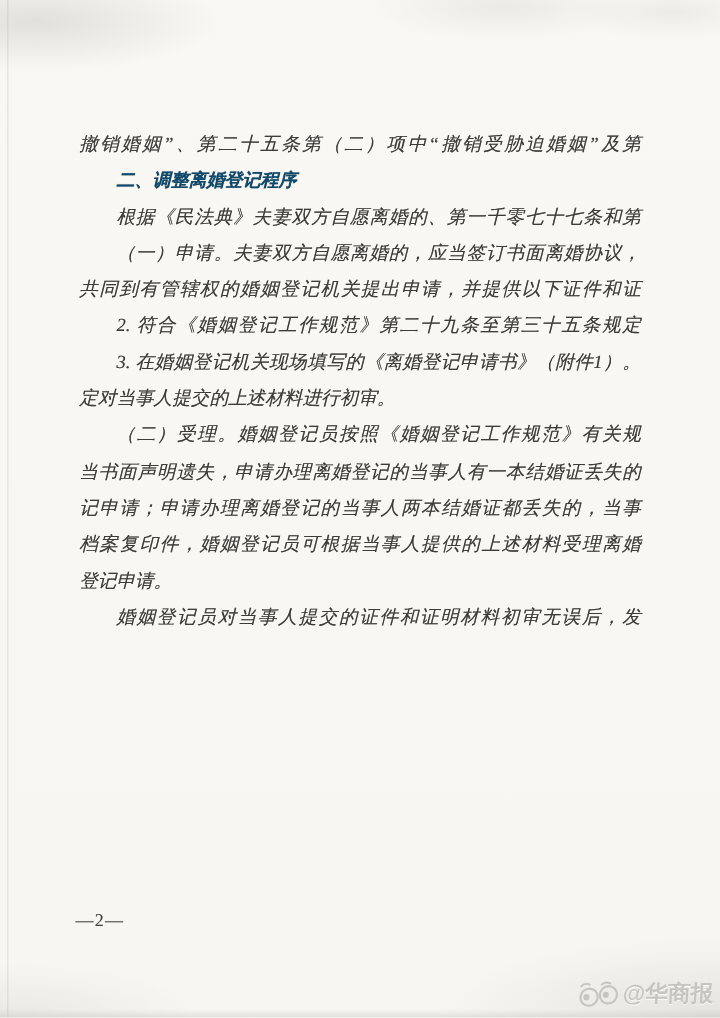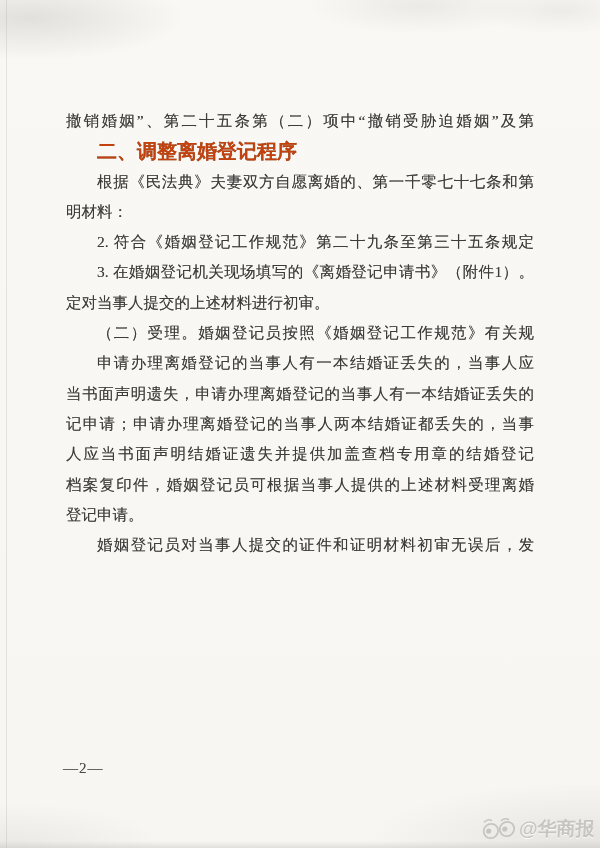--- a/index.html
+++ b/index.html
@@ -23,26 +23,27 @@
     content:""; position:absolute; left:0; right:0; bottom:0; height:7px;
     background:linear-gradient(to top, rgba(198,196,192,.45), rgba(198,196,192,0));
   }
   .doc{ position:absolute; left:66px; top:106px; width:468px; }
   .ln{
     height:30.3px;
     font-size:15.5px; line-height:30.3px;
     color:#3d3c3a;
     text-shadow:0 0 .5px rgba(61,60,58,.55);
     white-space:nowrap;
+    font-style:italic;
   }
   .fill{ white-space:normal; text-align:justify; text-align-last:justify; }
   .indent{ text-indent:31px; }
   .heading{
     font-family:"Liberation Sans","DejaVu Sans",sans-serif;
-    font-weight:700; font-size:20px; color:#c2410c;
+    font-weight:700; font-size:15px; color:#0c4a6e;
     text-shadow:0 0 .6px rgba(51,50,47,.6);
   }
   .pageno{
     position:absolute; left:63px; top:758px;
     font-size:15px; line-height:20px; color:#4a4947; letter-spacing:1px;
     text-shadow:0 0 .5px rgba(74,73,71,.5);
   }
   .watermark{
     position:absolute; right:5px; bottom:6px;
     display:flex; align-items:center; gap:2px;
@@ -57,29 +58,28 @@
 </style>
 </head>
 <body>
 
 <div class="page">
 
   <div class="doc">
     <div class="ln fill">撤销婚姻”、第二十五条第（二）项中“撤销受胁迫婚姻”及第</div>
     <div class="ln heading indent">二、调整离婚登记程序</div>
     <div class="ln fill indent">根据《民法典》夫妻双方自愿离婚的、第一千零七十七条和第</div>
-    <div class="ln">明材料：</div>
+    <div class="ln fill indent">（一）申请。夫妻双方自愿离婚的，应当签订书面离婚协议，</div>
+    <div class="ln fill">共同到有管辖权的婚姻登记机关提出申请，并提供以下证件和证</div>
     <div class="ln fill indent">2. 符合《婚姻登记工作规范》第二十九条至第三十五条规定</div>
     <div class="ln fill indent">3. 在婚姻登记机关现场填写的《离婚登记申请书》（附件1）。</div>
     <div class="ln">定对当事人提交的上述材料进行初审。</div>
     <div class="ln fill indent">（二）受理。婚姻登记员按照《婚姻登记工作规范》有关规</div>
-    <div class="ln fill indent">申请办理离婚登记的当事人有一本结婚证丢失的，当事人应</div>
     <div class="ln fill">当书面声明遗失，申请办理离婚登记的当事人有一本结婚证丢失的</div>
     <div class="ln fill">记申请；申请办理离婚登记的当事人两本结婚证都丢失的，当事</div>
-    <div class="ln fill">人应当书面声明结婚证遗失并提供加盖查档专用章的结婚登记</div>
     <div class="ln fill">档案复印件，婚姻登记员可根据当事人提供的上述材料受理离婚</div>
     <div class="ln">登记申请。</div>
     <div class="ln fill indent">婚姻登记员对当事人提交的证件和证明材料初审无误后，发</div>
   </div>
 
   <div class="pageno">—2—</div>
 
   <div class="watermark">
     <span>
       <svg width="36" height="24" viewBox="0 0 36 24" fill="none">

